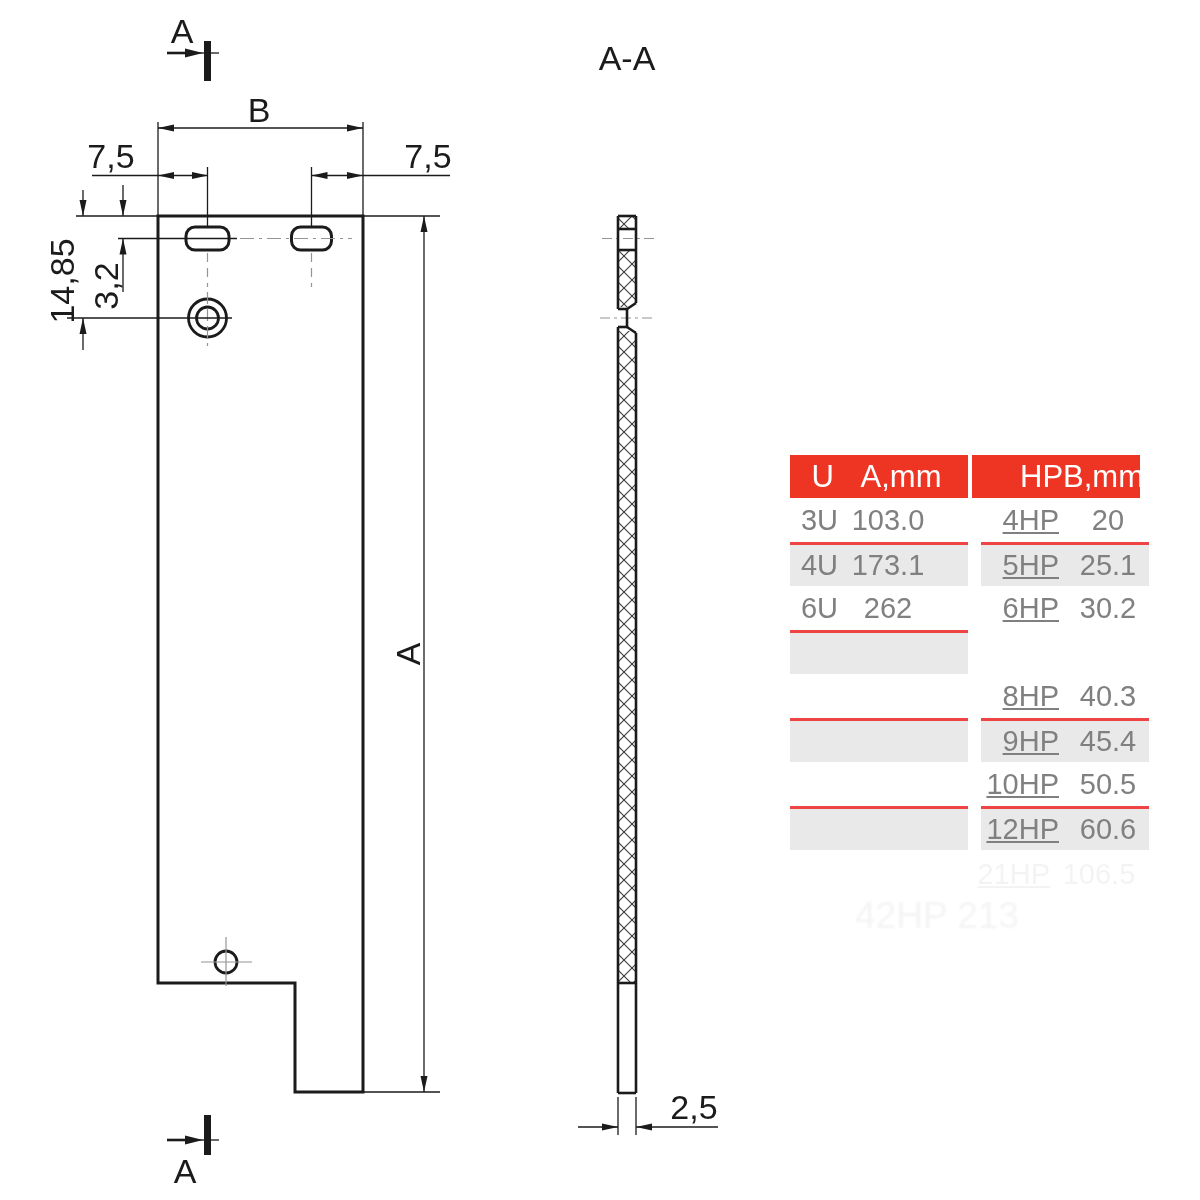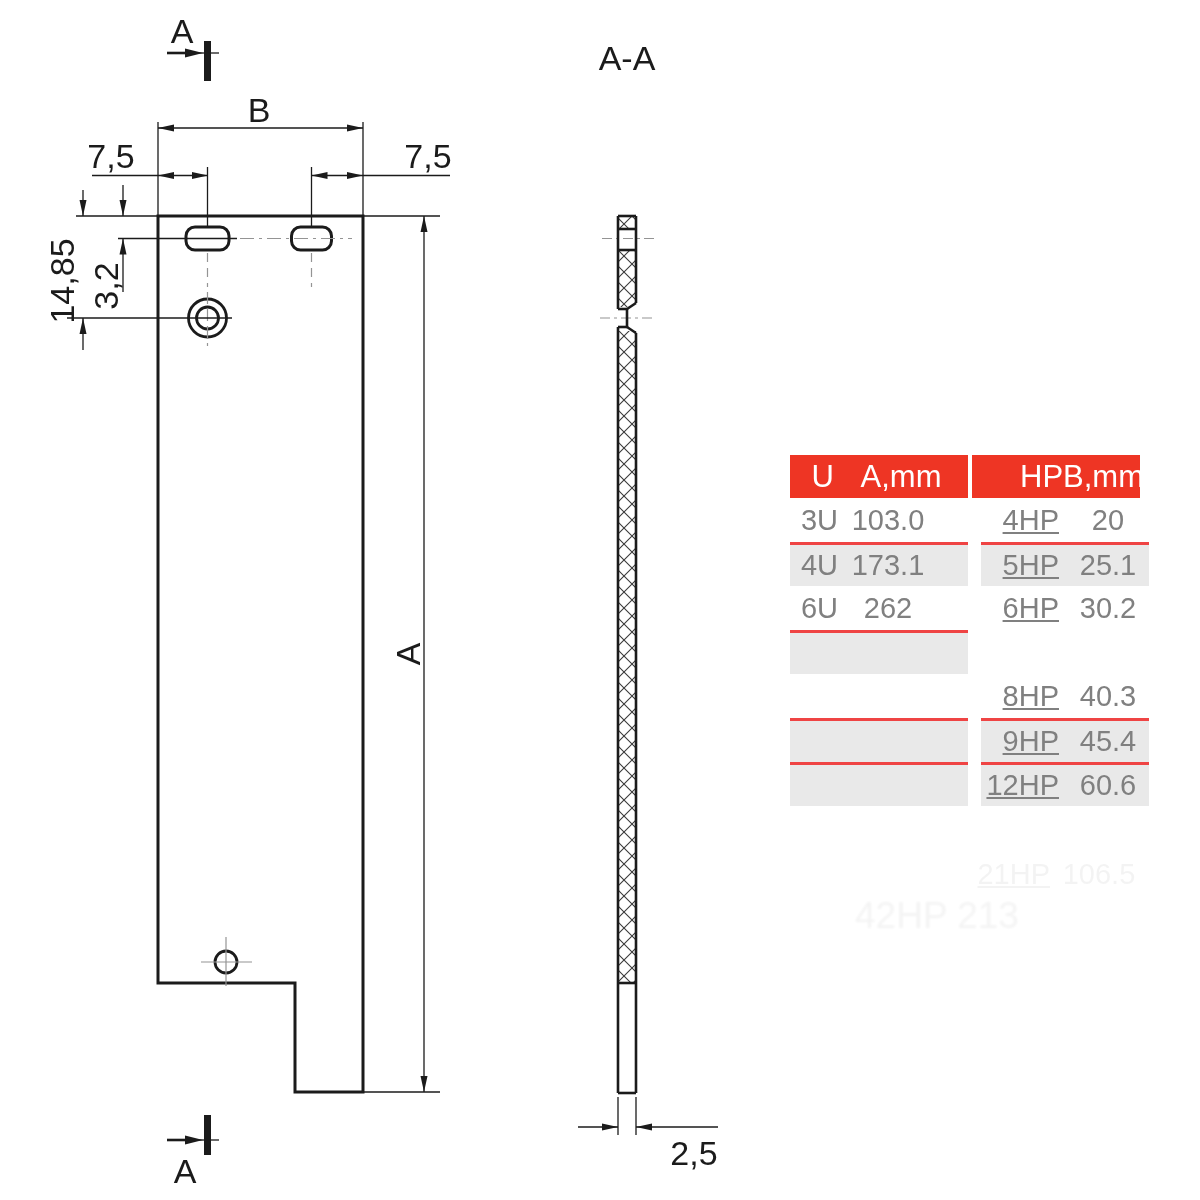--- a/index.html
+++ b/index.html
@@ -156,21 +156,21 @@
   </svg>
 
   <div class="lbl" style="left:182px;top:31px;">A</div>
   <div class="lbl" style="left:627px;top:58px;">A-A</div>
   <div class="lbl" style="left:259px;top:110px;">B</div>
   <div class="lbl" style="left:111px;top:156px;">7,5</div>
   <div class="lbl" style="left:428px;top:156px;">7,5</div>
   <div class="lbl rot" style="left:62px;top:281px;">14,85</div>
   <div class="lbl rot" style="left:106px;top:286px;">3,2</div>
   <div class="lbl rot" style="left:408px;top:654px;">A</div>
-  <div class="lbl" style="left:694px;top:1153px;">2,5</div>
+  <div class="lbl" style="left:694px;top:1107px;">2,5</div>
   <div class="lbl" style="left:185px;top:1171px;">A</div>
 
   <div class="spec-table">
     <div class="t-head">
       <div class="cell h-left">
         <span class="c1">U</span>
         <span class="c2">A,mm</span>
       </div>
       <div class="cell h-right">
         <span class="c1">HP</span>
@@ -233,20 +233,30 @@
       <div class="cell b-left">
         <span class="c1 u"></span>
         <span class="c2 a"></span>
       </div>
       <div class="cell b-right">
         <span class="c1 hp">9HP</span>
         <span class="c2 b">45.4</span>
       </div>
     </div>
 
+    <div class="row">
+      <div class="cell b-left">
+        <span class="c1 u"></span>
+        <span class="c2 a"></span>
+      </div>
+      <div class="cell b-right">
+        <span class="c1 hp">10HP</span>
+        <span class="c2 b">50.5</span>
+      </div>
+    </div>
 
     <div class="row stripe">
       <div class="cell b-left">
         <span class="c1 u"></span>
         <span class="c2 a"></span>
       </div>
       <div class="cell b-right">
         <span class="c1 hp">12HP</span>
         <span class="c2 b">60.6</span>
       </div>

